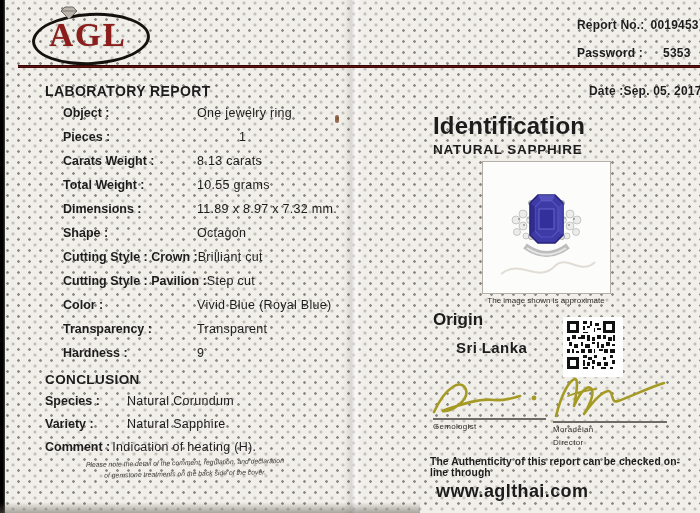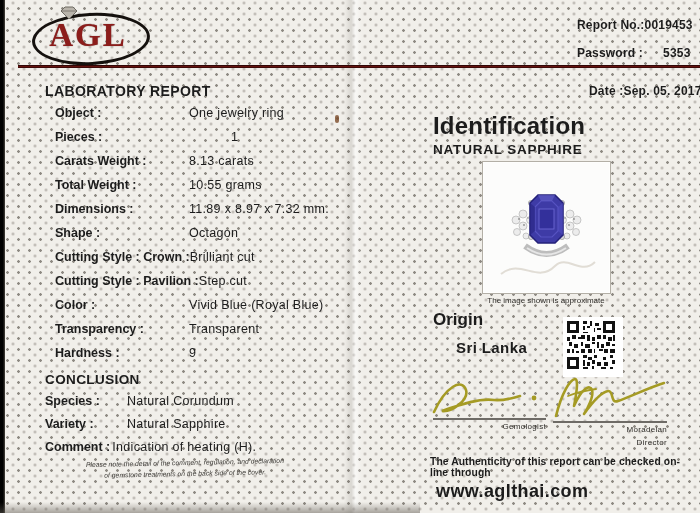--- a/index.html
+++ b/index.html
@@ -26,27 +26,27 @@
   
   .logo{position:absolute;left:26px;top:7px;width:126px;height:58px;}
   .logo .oval{position:absolute;left:6px;top:6px;width:112px;height:46px;border:3px solid #15110e;border-radius:50%;transform:rotate(-3deg);}
   .logo .agl{position:absolute;left:0;top:6px;width:124px;text-align:center;
     font-family:"Liberation Serif", serif;font-weight:bold;font-size:33px;line-height:44px;
     color:#8c1d1b;letter-spacing:2px;text-shadow:0 0 1px rgba(60,10,10,.6);}
   .logo svg{position:absolute;left:34px;top:-1px;}
 
   
   .hrow{position:absolute;display:flex;font-weight:bold;font-size:12px;letter-spacing:.2px;}
-  .report-no{left:577px;top:18px;}
+  .report-no{left:577px;top:18px;gap:6px;}
   .password{left:577px;top:46px;gap:20px;}
   .date{left:589px;top:84px;gap:0;font-size:12px;}
 
   
   .lab-title{position:absolute;left:45px;top:83px;font-size:14px;font-weight:bold;letter-spacing:.4px;}
-  .fields{position:absolute;left:55px;top:106px;width:330px;}
+  .fields{position:absolute;left:63px;top:106px;width:330px;}
   .row{display:flex;align-items:baseline;height:24px;white-space:nowrap;}
   .flabel{flex:0 0 134px;font-weight:bold;font-size:12.5px;}
   .fvalue{font-size:12.5px;letter-spacing:.3px;}
   .row.indent1 .fvalue{margin-left:42px;}
   .conclusion-title{position:absolute;left:45px;top:372px;font-size:13.5px;font-weight:bold;letter-spacing:.4px;}
   .cfields{position:absolute;left:45px;top:394px;width:330px;}
   .crow{display:flex;align-items:baseline;height:23px;white-space:nowrap;}
   .crow .flabel{flex:0 0 58px;}
   .crow .fvalue{margin-left:24px;}
   .crow.comment .fvalue{margin-left:2px;}
@@ -61,21 +61,21 @@
   .photo-caption{position:absolute;left:455px;top:296px;width:182px;text-align:center;font-size:8px;color:#2e2c28;}
   .origin{position:absolute;left:433px;top:310px;font-size:17px;font-weight:bold;}
   .origin-val{position:absolute;left:456px;top:339px;font-size:15px;font-weight:bold;letter-spacing:.4px;}
   .qr{position:absolute;left:563px;top:317px;width:56px;height:56px;background:#fff;padding:2px;}
   .sig{position:absolute;}
   .sig-left{left:428px;top:376px;}
   .sig-right{left:548px;top:372px;}
   .sigline{position:absolute;height:2px;background:#6e6b66;}
   .sigline.l{left:433px;top:418px;width:113px;}
   .sigline.r{left:553px;top:421px;width:114px;}
-  .sigcap{position:absolute;font-size:8px;color:#2e2c28;text-align:right;letter-spacing:.3px;}
+  .sigcap{position:absolute;font-size:8px;color:#2e2c28;text-align:left;letter-spacing:.3px;}
   .cap-gem{left:433px;top:422px;width:113px;}
   .cap-name{left:553px;top:425px;width:114px;}
   .cap-role{left:553px;top:438px;width:114px;}
   .auth{position:absolute;left:430px;top:456px;width:268px;font-size:10.3px;font-weight:bold;letter-spacing:.1px;}
   .site{position:absolute;left:436px;top:481px;width:232px;text-align:left;font-size:18px;font-weight:bold;letter-spacing:.4px;}
 </style>
 </head>
 <body>
 
 <div class="page">

